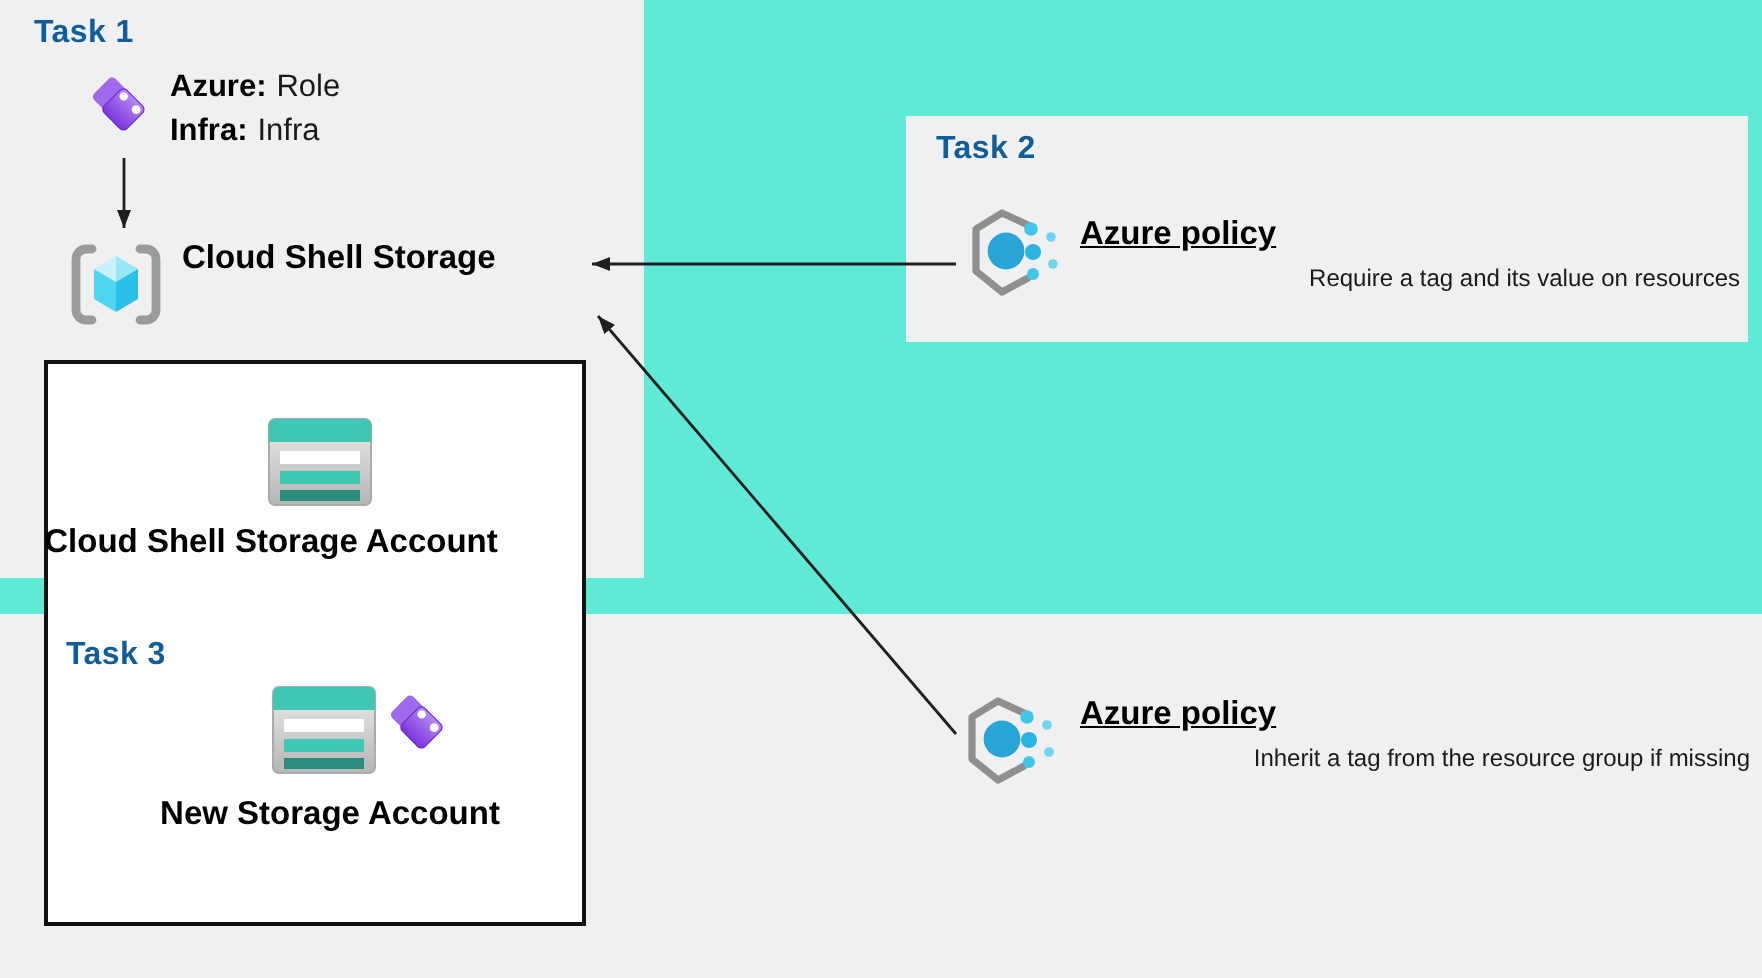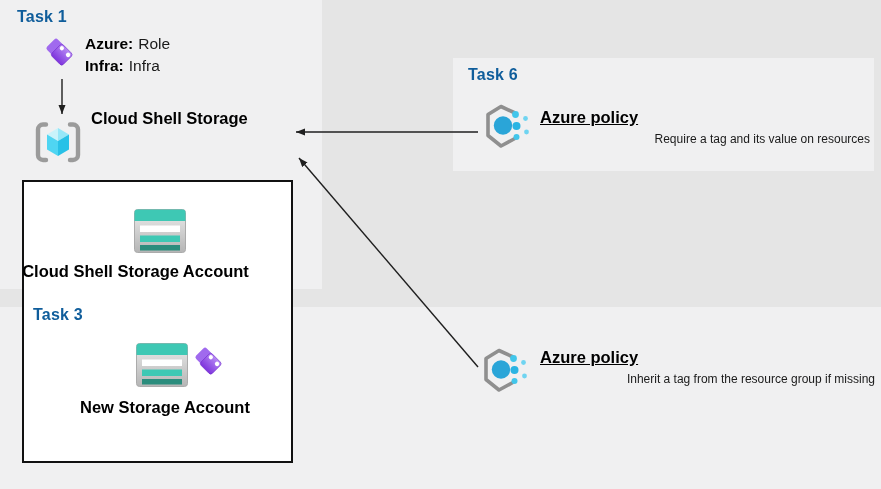--- a/index.html
+++ b/index.html
@@ -1,19 +1,19 @@
 <!DOCTYPE html>
 <html style="--panel_bg: #f0f0f1; --task_label: #0f5d9b; --text: #1a1a1a; --box_border: #111111; --arrow: #1f1f1f; --tag_purple_light: #b78af5; --tag_purple_dark: #7d33dc; --storage_teal: #3ec8b4; --storage_teal_dark: #2b8d7d; --policy_blue: #2aa5d8; --policy_dot_cyan: #41c6eb; --rg_cube_cyan: #4fd5f2;"><head>
 <meta charset="utf-8">
 <style>
   html,body { margin:0; padding:0; background:#ffffff; }
   .canvas {
     position: relative;
     width: 881px; height: 489px;
-    background: #e5e5e5;
+    background: #5eead4;
     font-family: "Liberation Sans", sans-serif;
     color: var(--text, #1a1a1a);
     overflow: hidden;
   }
   .abs { position: absolute; }
   .panel { position: absolute; background: var(--panel_bg, #f0f0f1); }
   #panel-task1 { left:0; top:0; width:322px; height:289px; }
   #panel-task2 { left:453px; top:58px; width:421px; height:113px; }
   #panel-task3 { left:0; top:307px; width:881px; height:182px; }
   .rg-box {
@@ -76,53 +76,53 @@
 
   <svg class="abs" style="left:33px; top:119px;" width="50" height="47" viewBox="0 0 50 47">
     <path d="M13,5.5 H10 a5,5 0 0 0 -5,5 V36 a5,5 0 0 0 5,5 h3" fill="none" stroke="#9b9b9b" stroke-width="4.4" stroke-linecap="round"></path>
     <path d="M37,5.5 H40 a5,5 0 0 1 5,5 V36 a5,5 0 0 1 -5,5 h-3" fill="none" stroke="#9b9b9b" stroke-width="4.4" stroke-linecap="round"></path>
     <polygon points="25,9 14,15.5 25,22" fill="#c9f3fb"></polygon>
     <polygon points="25,9 36,15.5 25,22" fill="#97e7f8"></polygon>
     <polygon points="14,15.5 25,22 25,37 14,30.5" fill="#4fd5f2"></polygon>
     <polygon points="36,15.5 25,22 25,37 36,30.5" fill="#28c1e7"></polygon>
   </svg>
 
-  <div class="h2 lines abs" style="left:91px; top:107px;">
+  <div class="h2 lines abs" style="left:91px; top:118px;">
     <div>Cloud Shell Storage</div>
   </div>
 
   <svg class="abs" style="left:134px; top:209px;" width="52" height="44" viewBox="0 0 52 44">
     <rect x="0.5" y="0.5" width="51" height="43" rx="3" fill="url(#stGrad)" stroke="#ababab" stroke-width="1"></rect>
     <path d="M0.5,3.5 a3,3 0 0 1 3,-3 h45 a3,3 0 0 1 3,3 v8.5 h-51 z" fill="#3ec8b4"></path>
     <rect x="6" y="16.5" width="40" height="6.5" fill="#ffffff"></rect>
     <rect x="6" y="26.5" width="40" height="6.5" fill="#3ec8b4"></rect>
     <rect x="6" y="36" width="40" height="5.5" fill="#2b8d7d"></rect>
   </svg>
   <div class="h2 center" style="left:22px; top:262px; width:227px;">Cloud Shell Storage Account</div>
 
-  <div class="tasklabel" style="left:33px; top:306px;">Task 3</div>
+  <div class="tasklabel" style="left:33px; top:319px;">Task 3</div>
 
   <svg class="abs" style="left:136px; top:343px;" width="52" height="44" viewBox="0 0 52 44">
     <rect x="0.5" y="0.5" width="51" height="43" rx="3" fill="url(#stGrad)" stroke="#ababab" stroke-width="1"></rect>
     <path d="M0.5,3.5 a3,3 0 0 1 3,-3 h45 a3,3 0 0 1 3,3 v8.5 h-51 z" fill="#3ec8b4"></path>
     <rect x="6" y="16.5" width="40" height="6.5" fill="#ffffff"></rect>
     <rect x="6" y="26.5" width="40" height="6.5" fill="#3ec8b4"></rect>
     <rect x="6" y="36" width="40" height="5.5" fill="#2b8d7d"></rect>
   </svg>
   <svg class="abs" style="left:193px; top:346px;" width="34" height="34" viewBox="0 0 34 34">
     <g transform="rotate(45 17 17)">
       <rect x="2" y="9" width="15" height="15" rx="2.5" fill="#a06aee"></rect>
       <rect x="10" y="9" width="16" height="16" rx="2.5" fill="url(#tagGrad)" stroke="#6d28c9" stroke-width="0.6"></rect>
       <circle cx="13.5" cy="12.3" r="2.1" fill="#ffffff"></circle>
       <circle cx="22.6" cy="12.6" r="2.2" fill="#ffffff"></circle>
     </g>
   </svg>
   <div class="h2 center" style="left:30px; top:398px; width:270px;">New Storage Account</div>
 
-  <div class="tasklabel" style="left:468px; top:66px;">Task 6</div>
+  <div class="tasklabel" style="left:468px; top:66px;">Task 2</div>
 
   <svg class="abs" style="left:484px; top:104px;" width="48" height="47" viewBox="0 0 48 47">
     <path d="M30,8.5 L17,2.5 L4,10.5 V31.5 L17,42 L30,35" fill="none" stroke="#8f8f8f" stroke-width="3.6" stroke-linejoin="round" stroke-linecap="round"></path>
     <circle cx="19" cy="21.5" r="9.2" fill="#2aa5d8"></circle>
     <circle cx="31.5" cy="10.5" r="3.4" fill="#41c6eb"></circle>
     <circle cx="41.5" cy="14.5" r="2.4" fill="#6fd4f1"></circle>
     <circle cx="32.5" cy="22" r="4" fill="#2ab4e3"></circle>
     <circle cx="42.5" cy="28" r="2.4" fill="#6fd4f1"></circle>
     <circle cx="32.5" cy="33" r="3" fill="#41c6eb"></circle>
   </svg>

